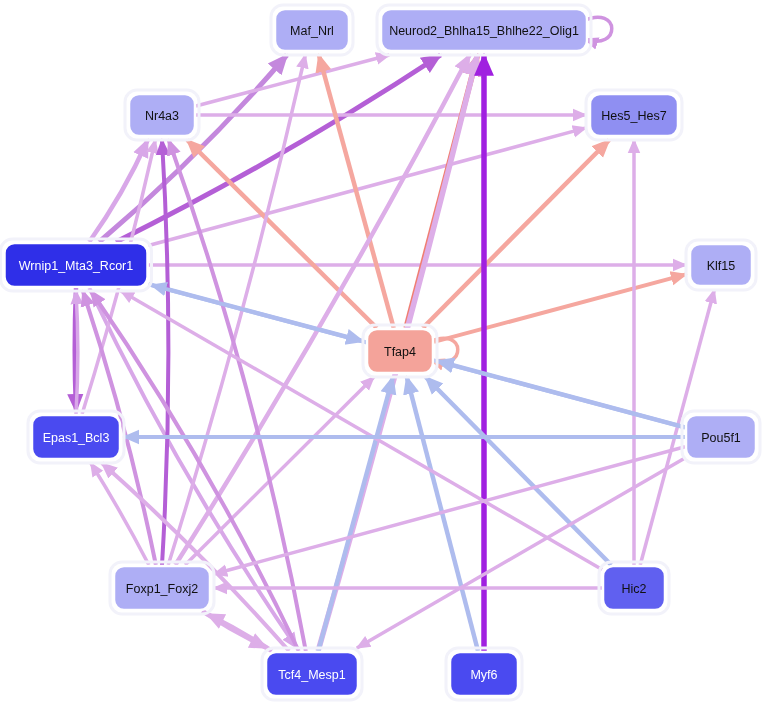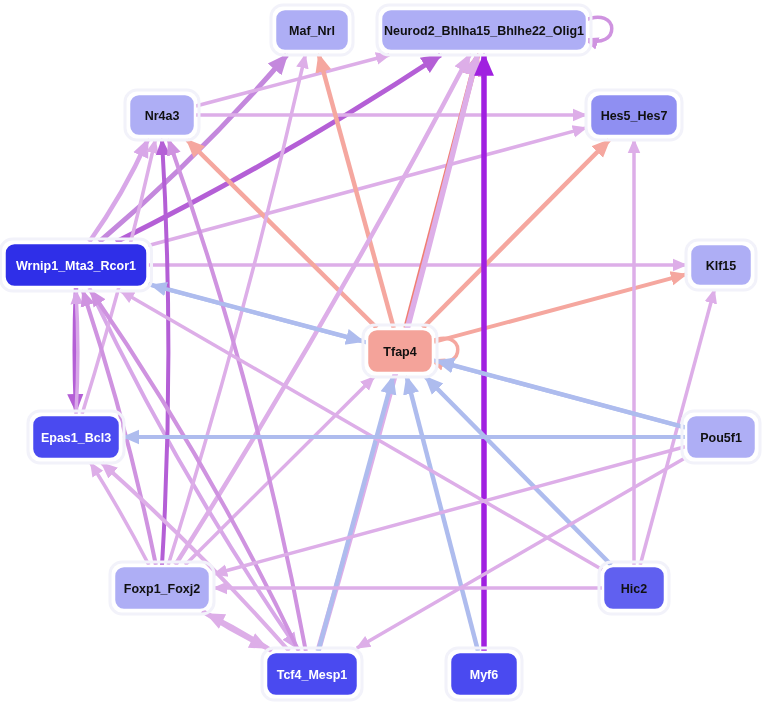--- a/index.html
+++ b/index.html
@@ -11,21 +11,20 @@
     width: 762px;
     height: 704px;
     font-family: "Liberation Sans", sans-serif;
     overflow: hidden;
   }
   #graph-root {
     position: relative;
     width: 654px;
     height: 704px;
     background: #ffffff;
-    font-weight: bold;
   }
   svg#network-svg {
     position: absolute;
     left: 0;
     top: 0;
     width: 762px;
     height: 704px;
     display: block;
   }
   .node-rect {

